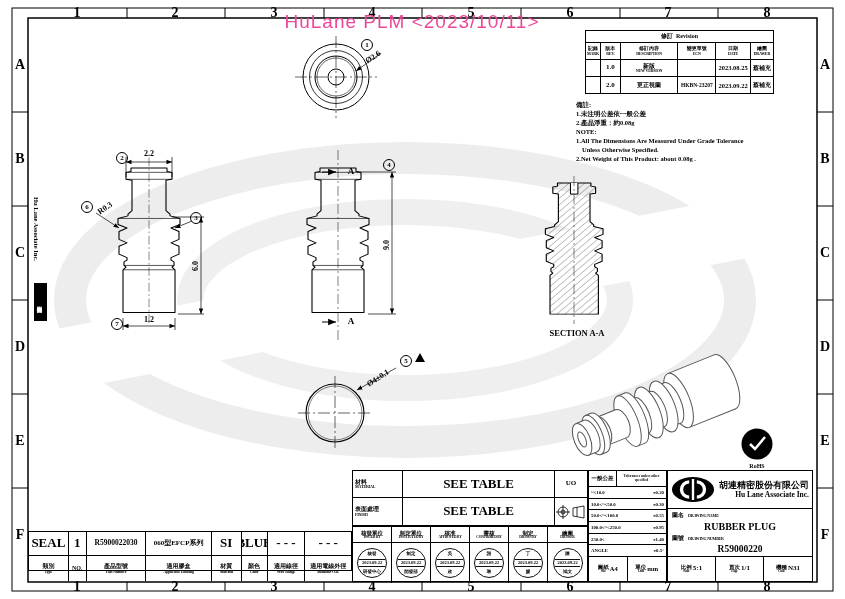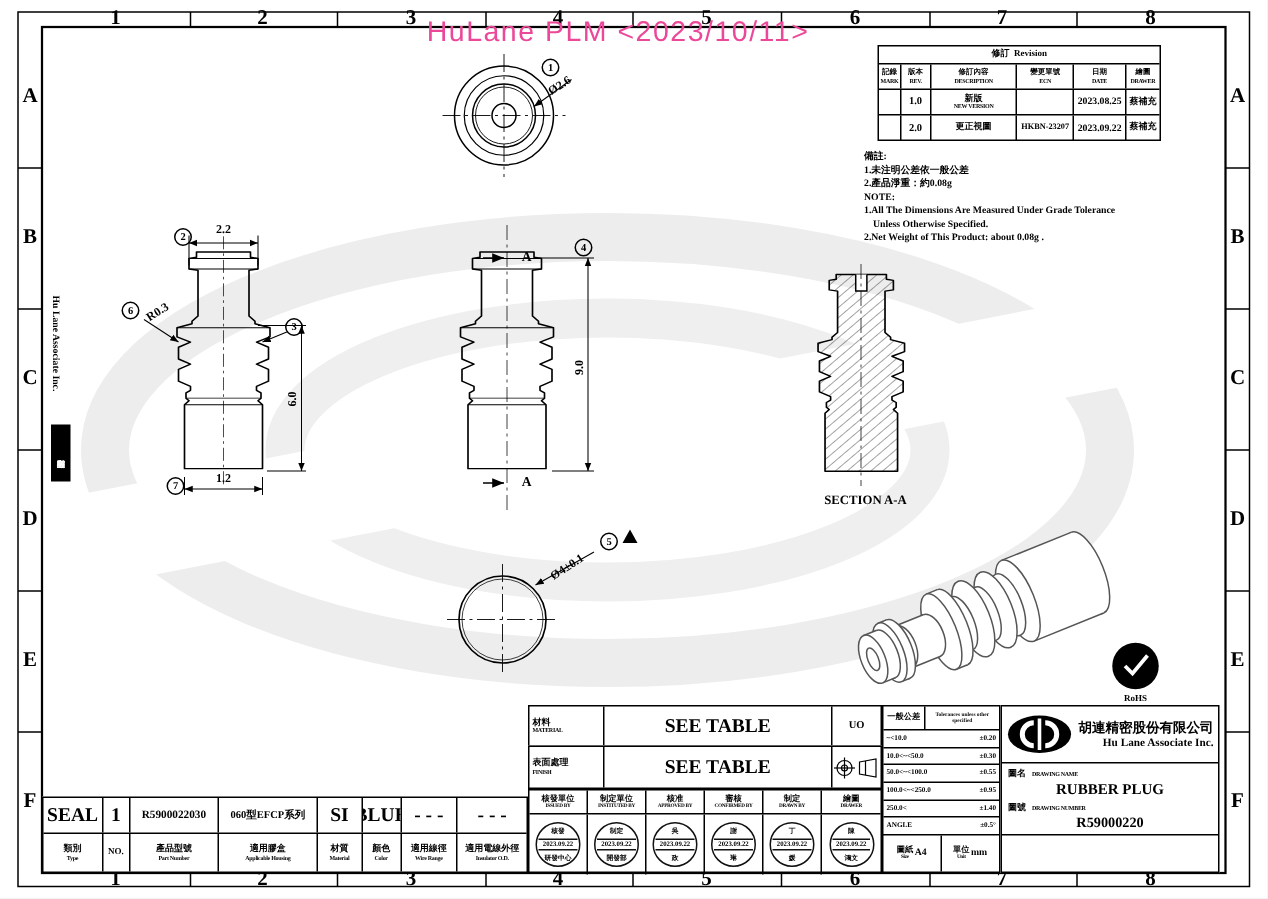--- a/index.html
+++ b/index.html
@@ -336,21 +336,21 @@
   <div class="abs" style="left:576px;top:100px;z-index:4">
     <span class="note-line">備註:</span>
     <span class="note-line">1.未注明公差依一般公差</span>
     <span class="note-line">2.產品淨重：約0.08g</span>
     <span class="note-line">NOTE:</span>
     <span class="note-line">1.All The Dimensions Are Measured Under Grade Tolerance</span>
     <span class="note-line" style="padding-left:6px">Unless Otherwise Specified.</span>
     <span class="note-line">2.Net Weight of This Product: about 0.08g .</span>
   </div>
 
-  <div class="blk" style="left:28px;top:531px;width:324px;height:51px">
+  <div class="blk" style="left:28px;top:531px;width:324px;height:40px">
     <div class="trow bb" style="height:24px">
       <div class="tc" style="width:40px">
           <span class="val">SEAL</span>
         </div>
       <div class="tc" style="width:18px">
           <span class="val">1</span>
         </div>
       <div class="tc" style="width:60px">
           <span class="val" style="font-size:7.5px">R5900022030</span>
         </div>
@@ -587,15 +587,38 @@
         <span class="zh">圖名</span>
         <span class="en">DRAWING NAME</span>
       </div>
       <div style="text-align:center;font-size:10px;font-weight:bold">RUBBER PLUG</div>
       <div style="display:flex;gap:4px;align-items:baseline">
         <span class="zh">圖號</span>
         <span class="en">DRAWING NUMBER</span>
       </div>
       <div style="text-align:center;font-size:9.5px;font-weight:bold">R59000220</div>
     </div>
+    <div class="trow" style="height:24px">
+      <div class="tc" style="width:48.6px;flex-direction:row;gap:1px">
+        <span style="display:flex;flex-direction:column;align-items:center">
+            <span class="zh" style="font-size:5.5px">比例</span>
+            <span class="en" style="font-size:3.5px">Scale</span>
+          </span>
+        <span style="font-size:7px;font-weight:bold">5:1</span>
+      </div>
+      <div class="tc" style="width:48.6px;flex-direction:row;gap:1px">
+        <span style="display:flex;flex-direction:column;align-items:center">
+            <span class="zh" style="font-size:5.5px">頁次</span>
+            <span class="en" style="font-size:3.5px">Page</span>
+          </span>
+        <span style="font-size:7px;font-weight:bold">1/1</span>
+      </div>
+      <div class="tc" style="width:48.6px;flex-direction:row;gap:1px">
+        <span style="display:flex;flex-direction:column;align-items:center">
+            <span class="zh" style="font-size:5.5px">機種</span>
+            <span class="en" style="font-size:3.5px">Code</span>
+          </span>
+        <span style="font-size:7px;font-weight:bold">N31</span>
+      </div>
+    </div>
   </div>
 
 </div>
 
 </body></html>

